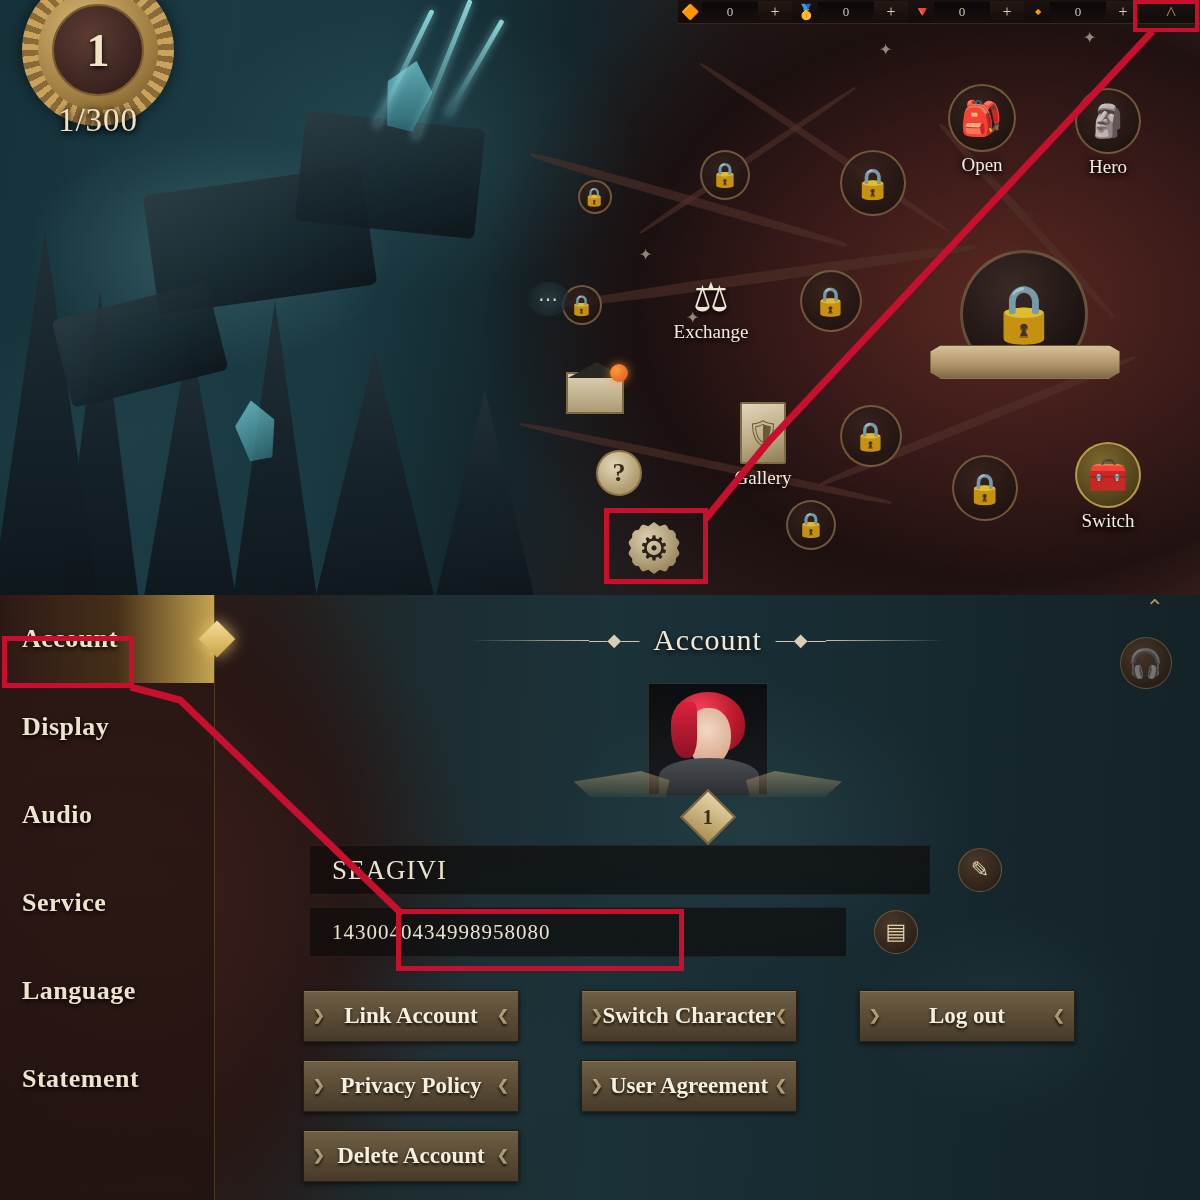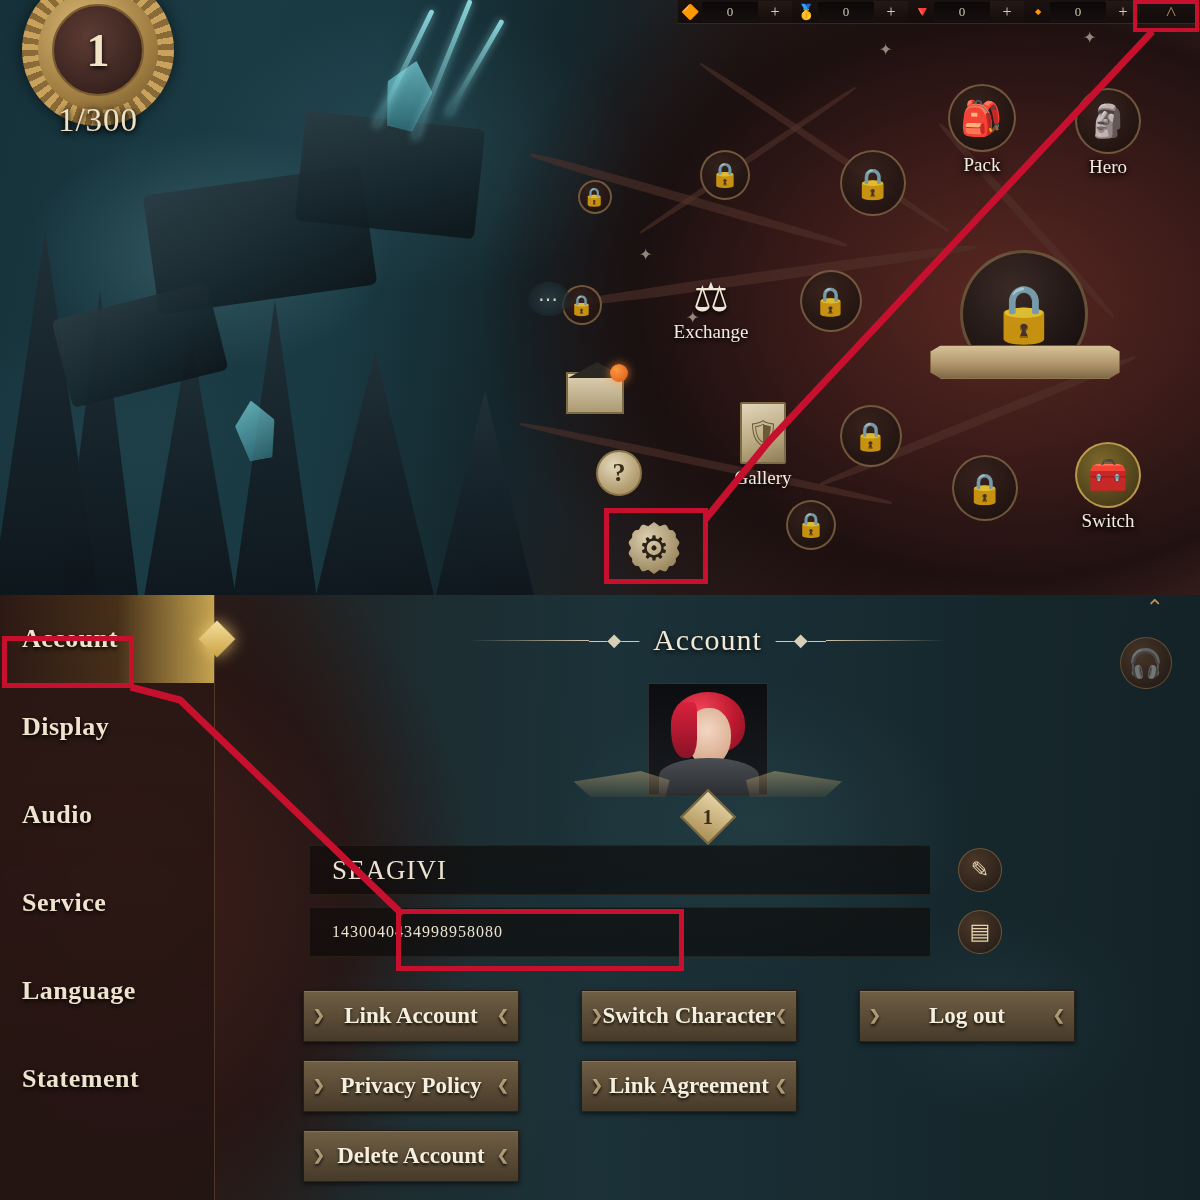--- a/index.html
+++ b/index.html
@@ -429,21 +429,21 @@
 
     <div class="big-node">
       <span class="lock-glyph" style="font-size:56px;">🔒</span>
     </div>
     <div class="big-banner"></div>
 
     <div class="node" style="left:946px;top:84px;width:72px;">
       <div class="node-circ" style="width:68px;height:68px;margin:0 auto;">
         <span style="font-size:34px;">🎒</span>
       </div>
-      <div class="node-lbl">Pack</div>
+      <div class="node-lbl">Open</div>
     </div>
     <div class="node" style="left:1072px;top:88px;width:72px;">
       <div class="node-circ" style="width:66px;height:66px;margin:0 auto;">
         <span style="font-size:32px;">🗿</span>
       </div>
       <div class="node-lbl">Hero</div>
     </div>
 
     <div class="plain-ico" style="left:658px;top:278px;width:106px;">
       <div class="glyph">⚖</div>
@@ -535,35 +535,35 @@
       </div>
 
       <div class="field-row" style="top:250px;">
         <div class="field-box" style="margin-left:95px;width:620px;">
           <span>SEAGIVI</span>
         </div>
         <div class="field-act" style="margin-left:28px;">✎</div>
       </div>
 
       <div class="field-row" style="top:312px;">
-        <div class="field-box" style="margin-left:95px;width:620px;font-size:16px;">
+        <div class="field-box" style="margin-left:95px;width:536px;font-size:21px;">
           <span>1430040434998958080</span>
         </div>
         <div class="field-act" style="margin-left:28px;">▤</div>
       </div>
 
       <div class="btn-grid">
         <div class="btn-row">
           <div class="gbtn">Link Account</div>
           <div class="gbtn">Switch Character</div>
           <div class="gbtn">Log out</div>
         </div>
         <div class="btn-row">
           <div class="gbtn">Privacy Policy</div>
-          <div class="gbtn">Link Agreement</div>
+          <div class="gbtn">User Agreement</div>
         </div>
         <div class="btn-row">
           <div class="gbtn">Delete Account</div>
         </div>
       </div>
 
       <div class="support-btn">🎧</div>
     </div>
   </div>
 

